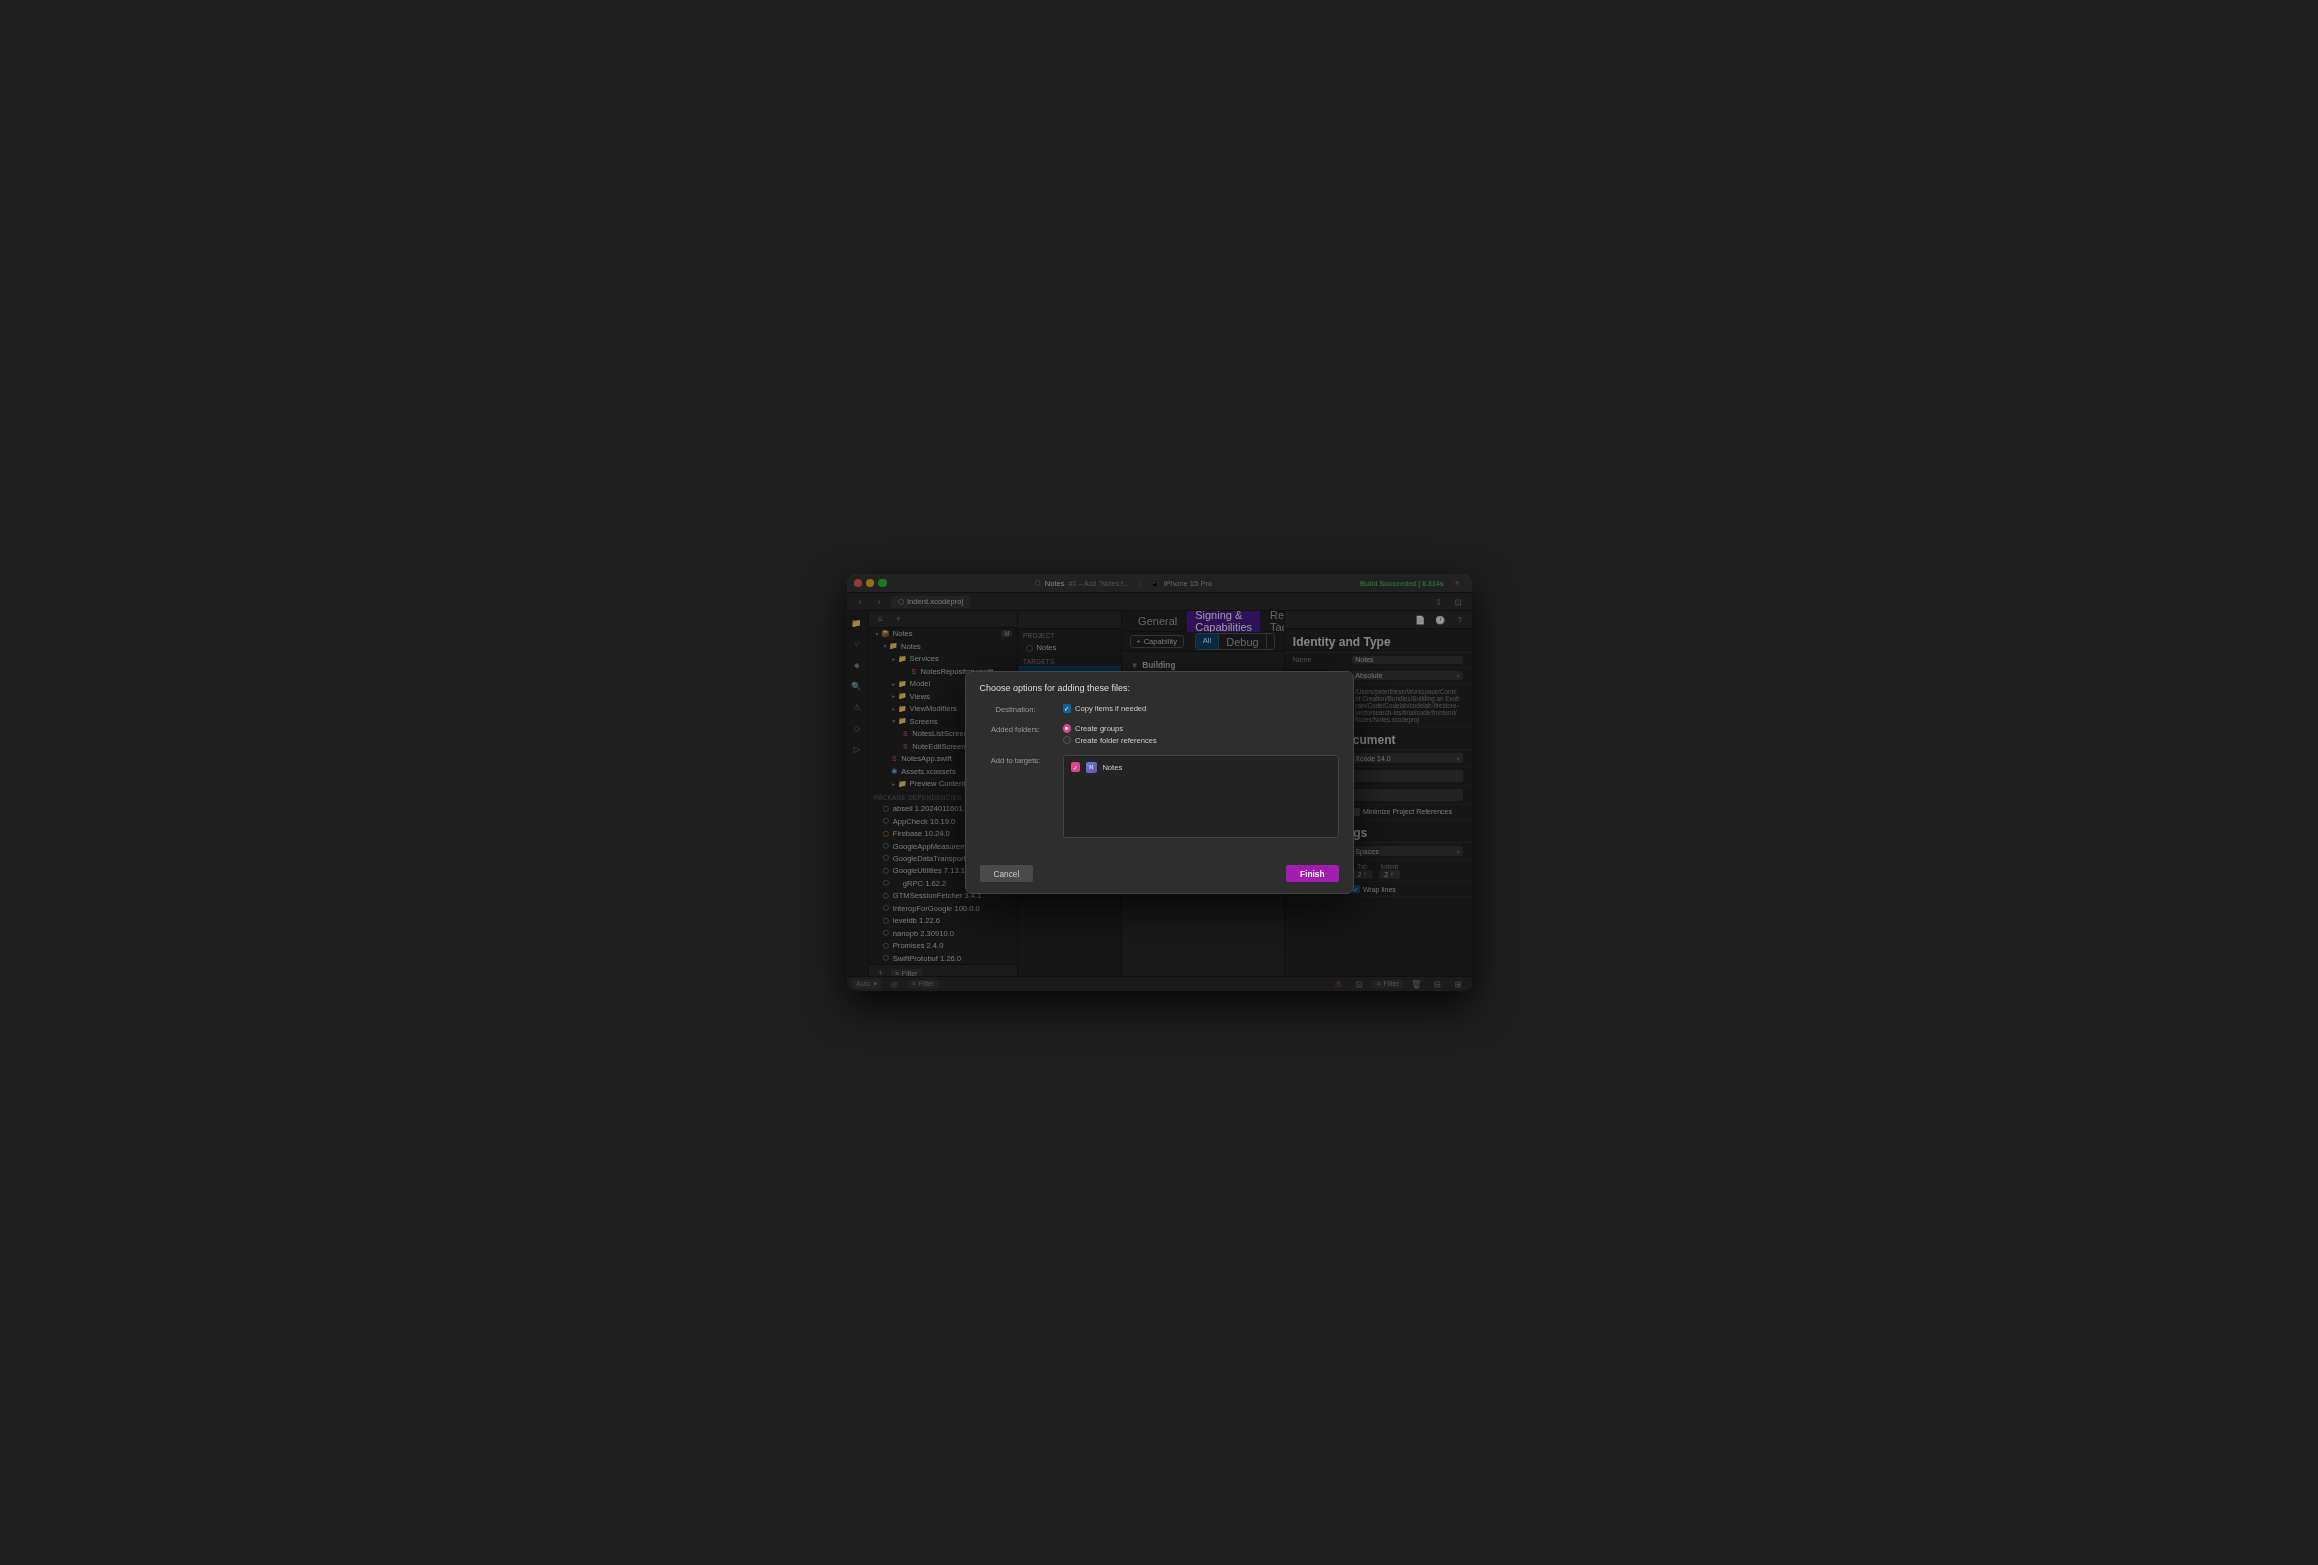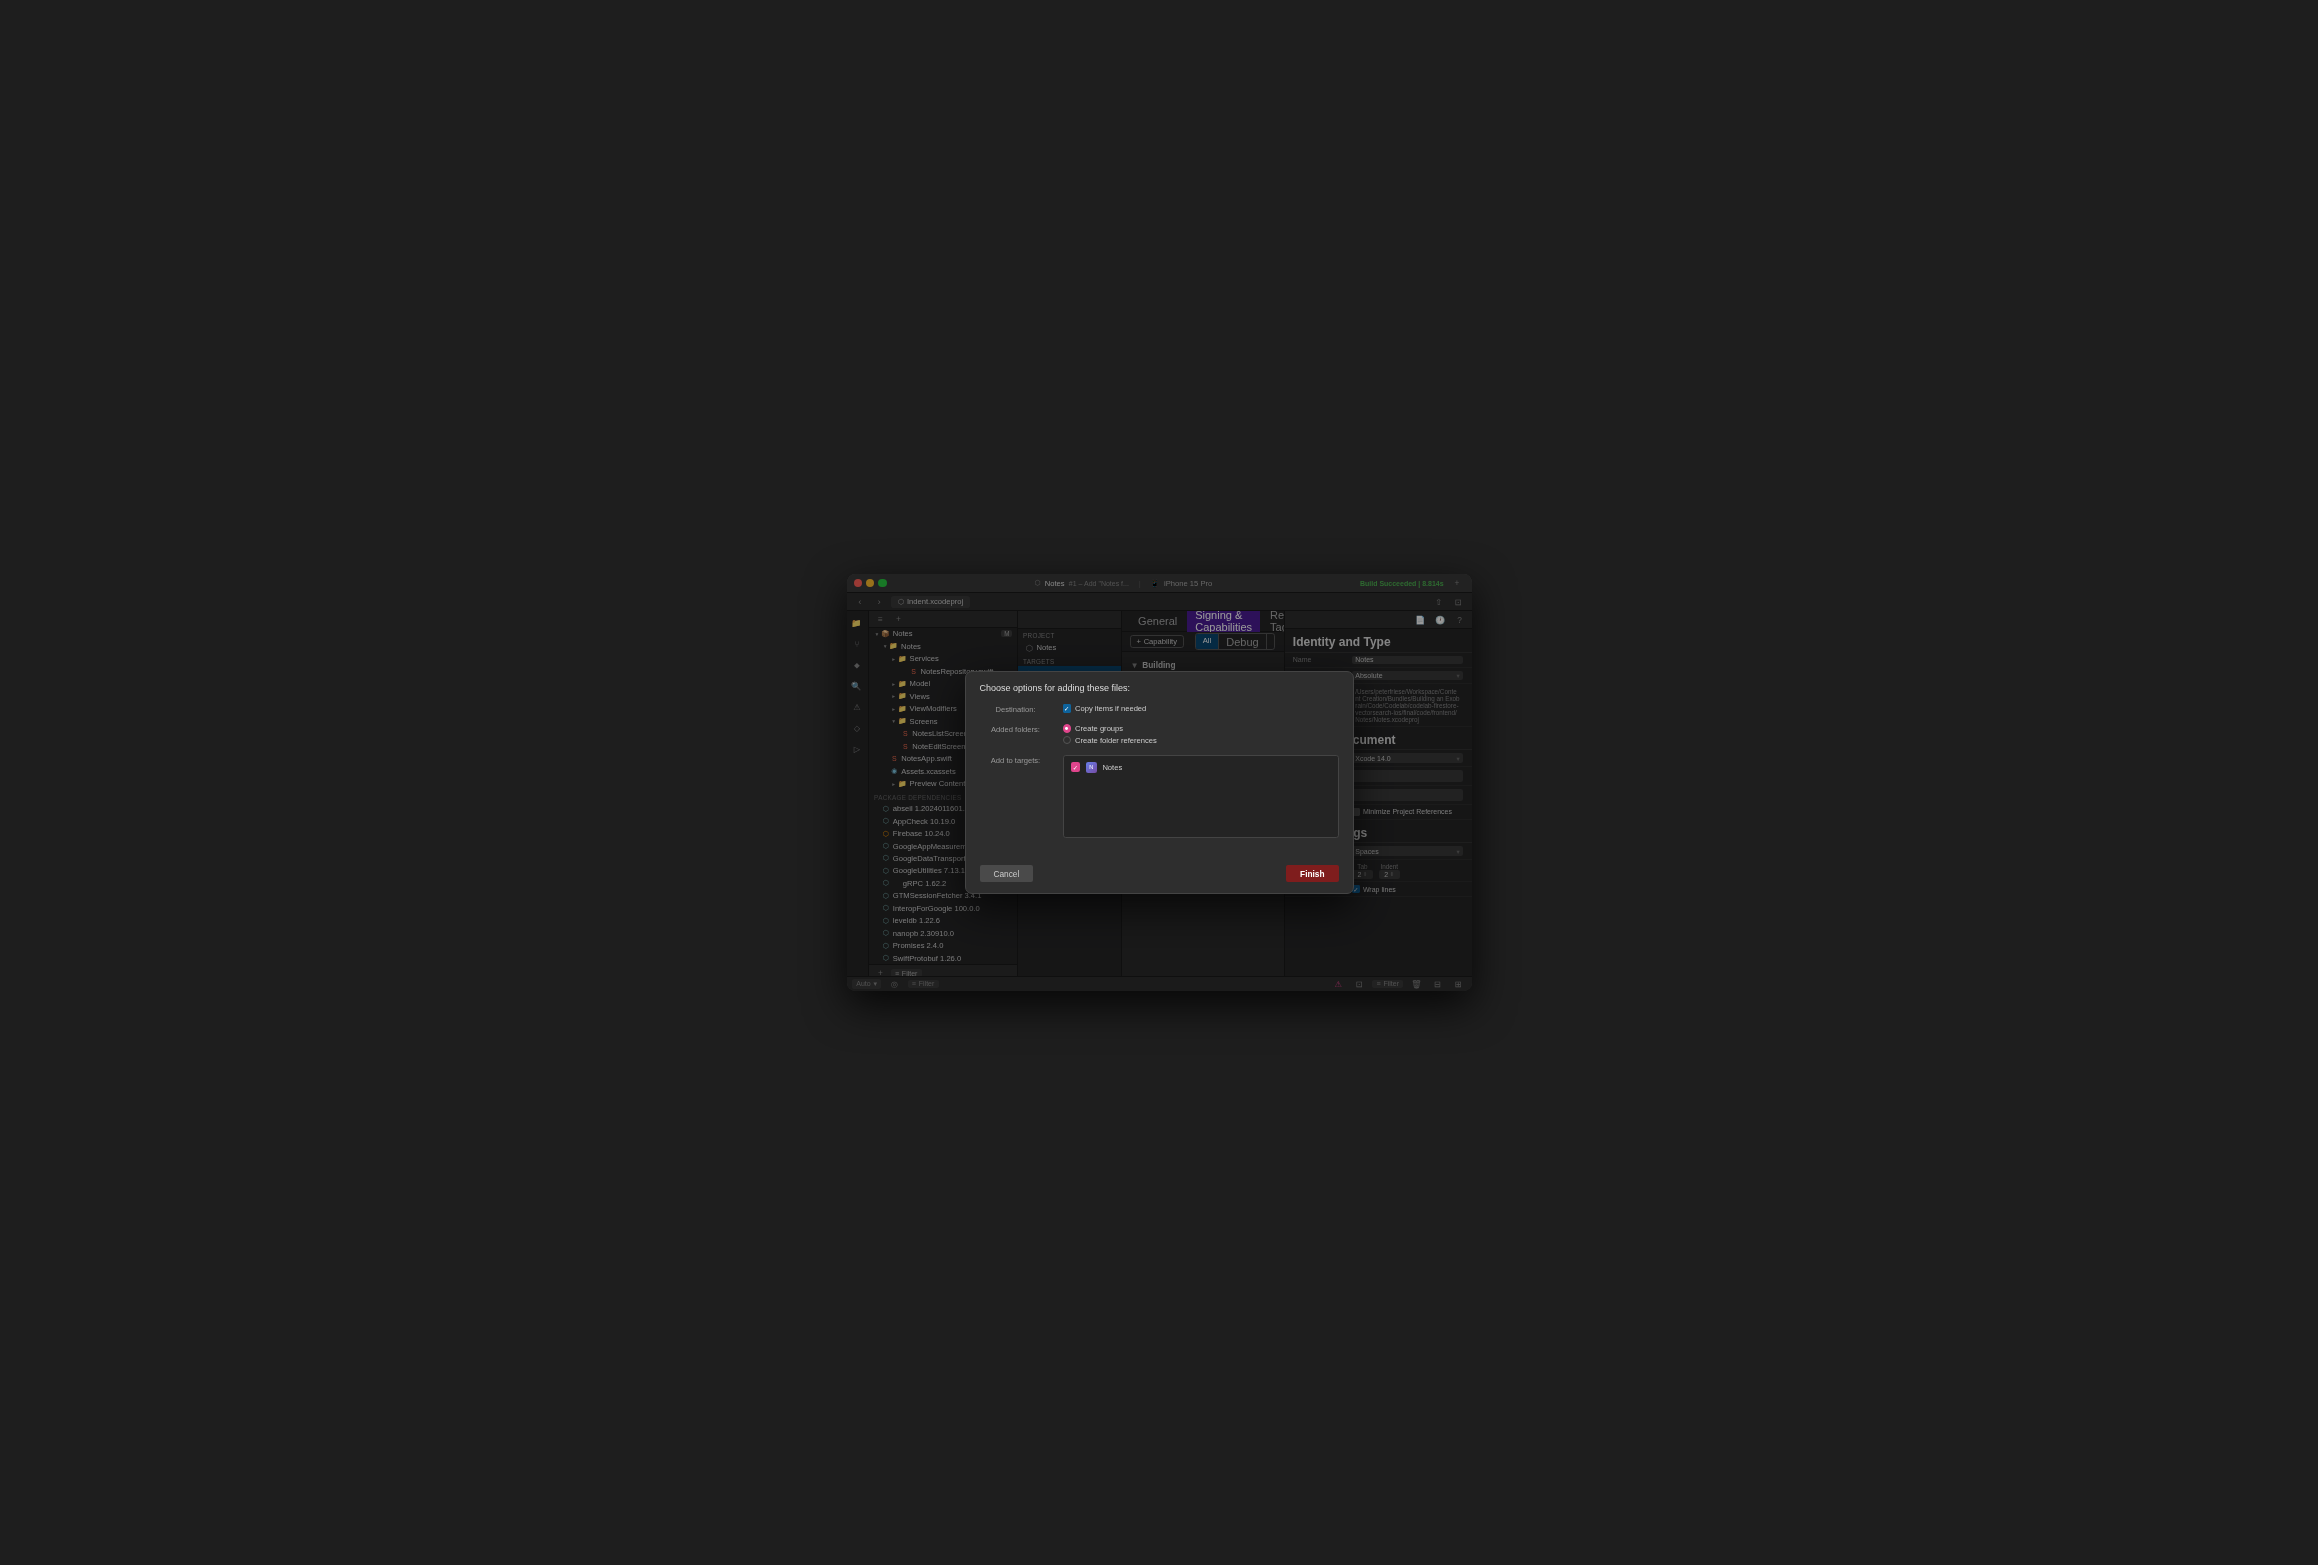--- a/index.html
+++ b/index.html
@@ -424,21 +424,21 @@
       border-radius: 2px;
       font-size: 8.3px;
       cursor: pointer;
       border: none;
     }
     .btn-cancel {
       background: #4a4a4a;
       color: #ccc;
     }
     .btn-finish {
-      background: #7f1d1d;
+      background: #a21caf;
       color: white;
       font-weight: 600;
     }
 
     
     .xcode-inner {
       display: flex;
       flex: 1;
       overflow: hidden;
     }

